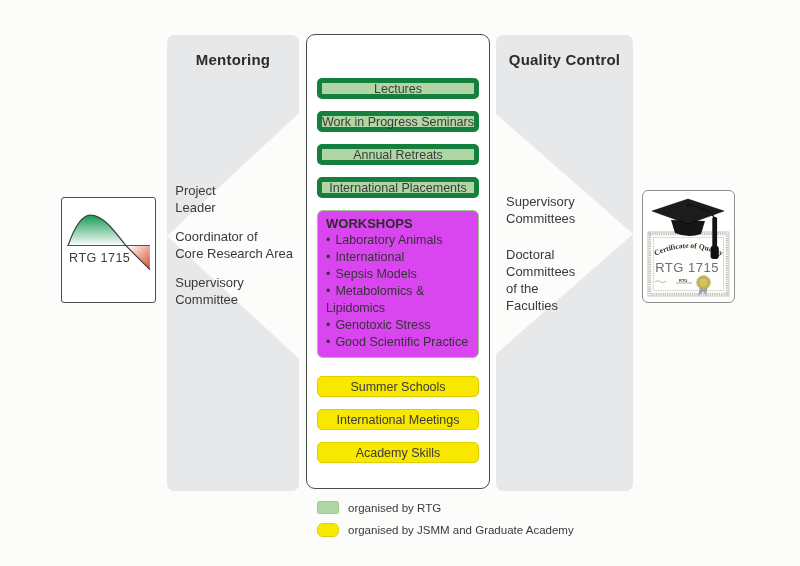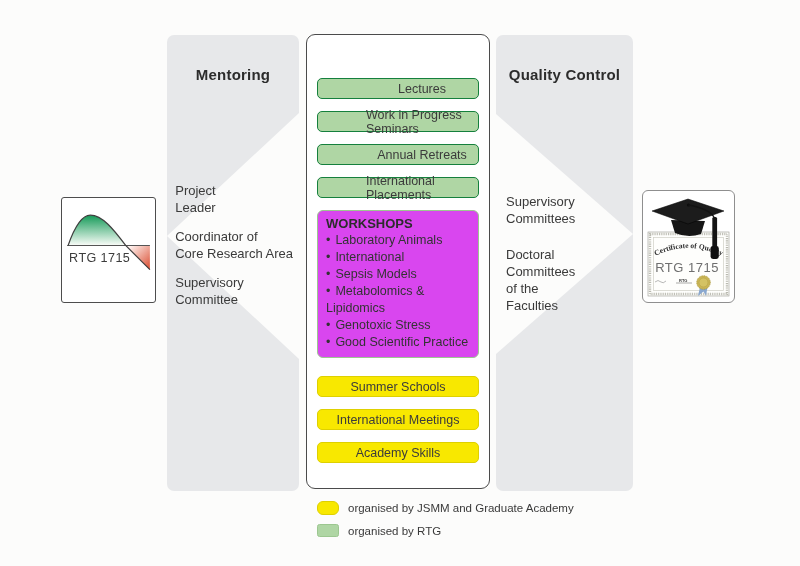--- a/index.html
+++ b/index.html
@@ -7,36 +7,36 @@
     position:relative;width:800px;height:566px;overflow:hidden;
     background:#fcfcfb;
     font-family:"Liberation Sans", sans-serif;
     color:#3b3b3b;
   }
   
   .col{position:absolute;top:35px;height:456px;background:#e7e8ea;border-radius:7px;overflow:hidden;}
   .col-mentoring{left:167px;width:132px;}
   .col-quality{left:496px;width:137px;}
   .col-header{position:absolute;top:16px;left:0;width:100%;text-align:center;
-    font-size:15px;font-weight:bold;color:#2c2c2c;letter-spacing:.2px;margin-top:15px;}
+    font-size:15px;font-weight:bold;color:#2c2c2c;letter-spacing:.2px;}
   .cutout{position:absolute;left:0;width:100%;background:#fcfcfb;}
   .cutout-left{top:78px;height:246px;clip-path:polygon(100% 0,100% 100%,0 50%);}
   .cutout-right{top:79px;height:240px;clip-path:polygon(0 0,100% 50%,0 100%);}
   .side-text{position:absolute;font-size:13px;line-height:17px;color:#3a3a3a;}
   .mentor-text{top:147px;right:6px;text-align:left;}
   .quality-text{top:158px;left:10px;text-align:left;}
   .side-item{white-space:pre-line;margin-bottom:12px;}
   .quality-text .side-item{margin-bottom:19px;}
   
   .qp-box{position:absolute;left:306px;top:34px;width:184px;height:455px;box-sizing:border-box;
     background:#fff;border:1.5px solid #4b4b4b;border-radius:9px;padding:0 10px;}
   .qp-title{margin-top:18px;text-align:center;font-size:15px;font-weight:bold;color:#2c2c2c;line-height:18px;}
   .pill{height:21px;border-radius:5px;display:flex;align-items:center;justify-content:center;
     font-size:12.5px;color:#3b3b3b;}
-  .pill-green{background:#afd6a4;border:1px solid #15803d;box-sizing:border-box;padding-left:48px;}
+  .pill-green{background:#afd6a4;border:5px solid #15803d;box-sizing:border-box;}
   .pill-yellow{background:#f8e800;border:1px solid #ded000;box-sizing:border-box;}
   .pill+ .pill{margin-top:12px;}
   .first-green{margin-top:43px;}
   .workshops{margin-top:12px;background:#d946ef;border:1px solid #9cc790;border-radius:6px;
     padding:4px 8px 6px 8px;}
   .ws-header{font-size:13px;font-weight:bold;color:#2c2c2c;line-height:17px;}
   .ws-list{margin:0;padding:0;list-style:none;}
   .ws-list li{font-size:12.5px;line-height:17px;color:#333;}
   .ws-list li::before{content:"•";margin-right:5px;}
   .first-yellow{margin-top:18px;}
@@ -157,22 +157,22 @@
         <circle cx="45.5" cy="14" r="1.6" fill="#0c0c0c"></circle>
         <path d="M45.5,14 C57,16 68,20 71.5,27" fill="none" stroke="#141414" stroke-width="1.3"></path>
         <rect x="69.3" y="26" width="4.8" height="31" rx="1.6" fill="#141414"></rect>
         <rect x="67.6" y="55" width="8.2" height="13" rx="2.4" fill="#101010"></rect>
       </g>
     </svg>
   </div>
 
   <div class="legend">
     <div class="legend-row">
+      <div class="swatch swatch-green"></div>
+      <div class="legend-label">organised by RTG</div>
+    </div>
+    <div class="legend-row">
       <div class="swatch swatch-yellow"></div>
       <div class="legend-label">organised by JSMM and Graduate Academy</div>
-    </div>
-    <div class="legend-row">
-      <div class="swatch swatch-green"></div>
-      <div class="legend-label">organised by RTG</div>
     </div>
   </div>
 
 </div>
 
 </body></html>

